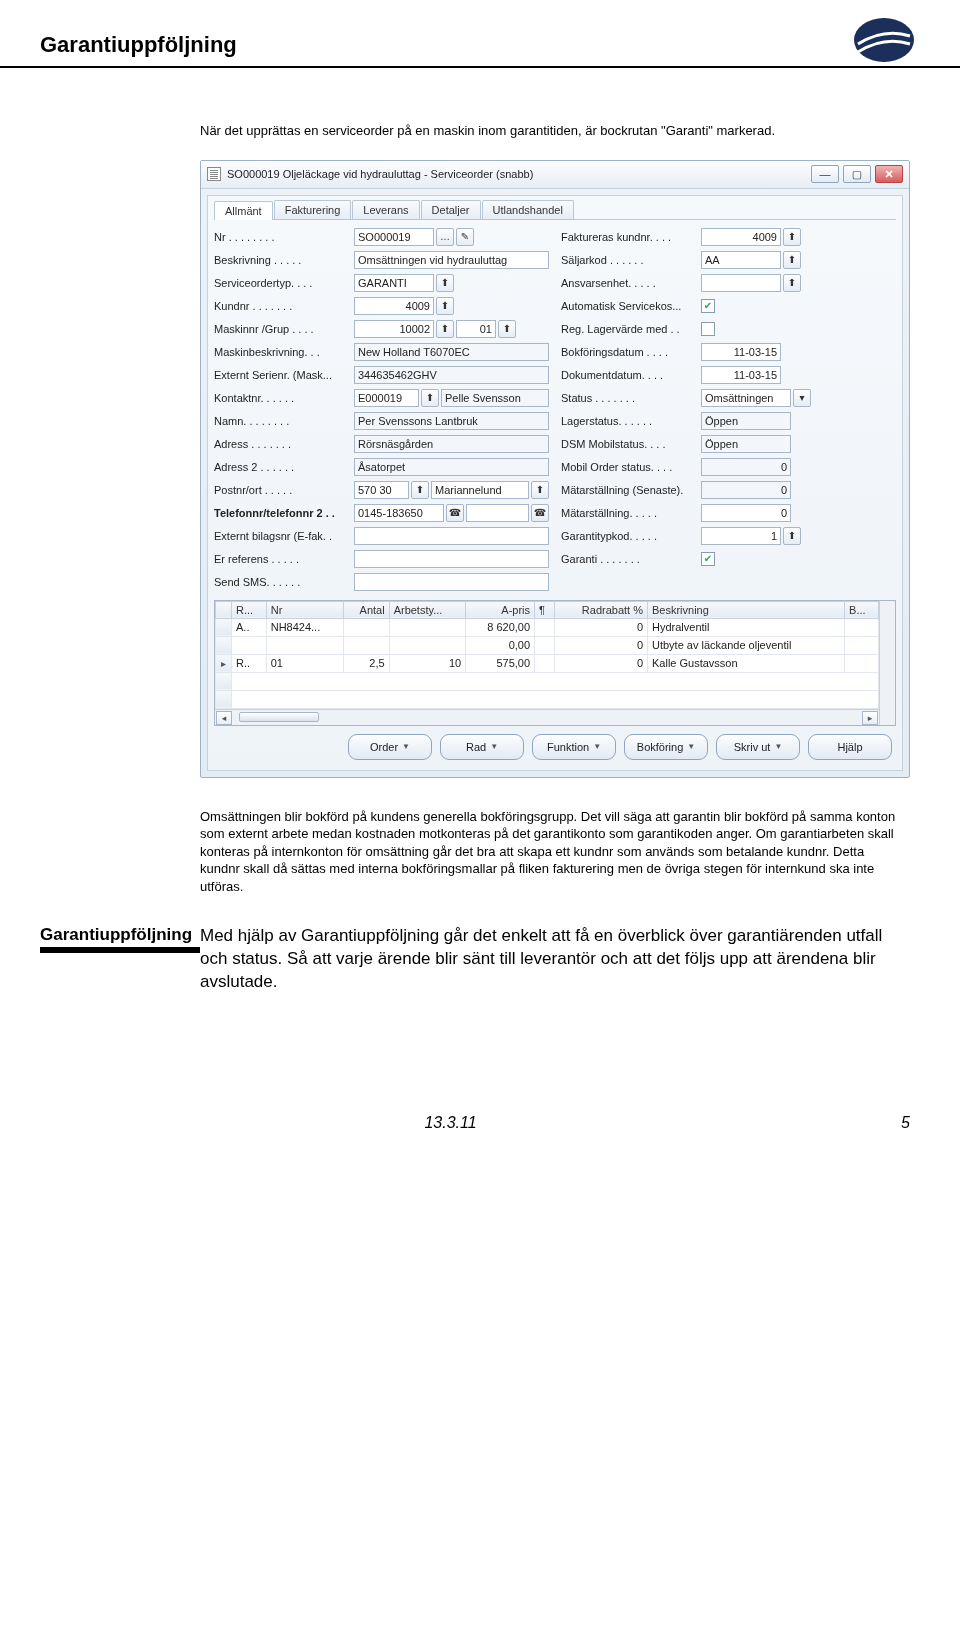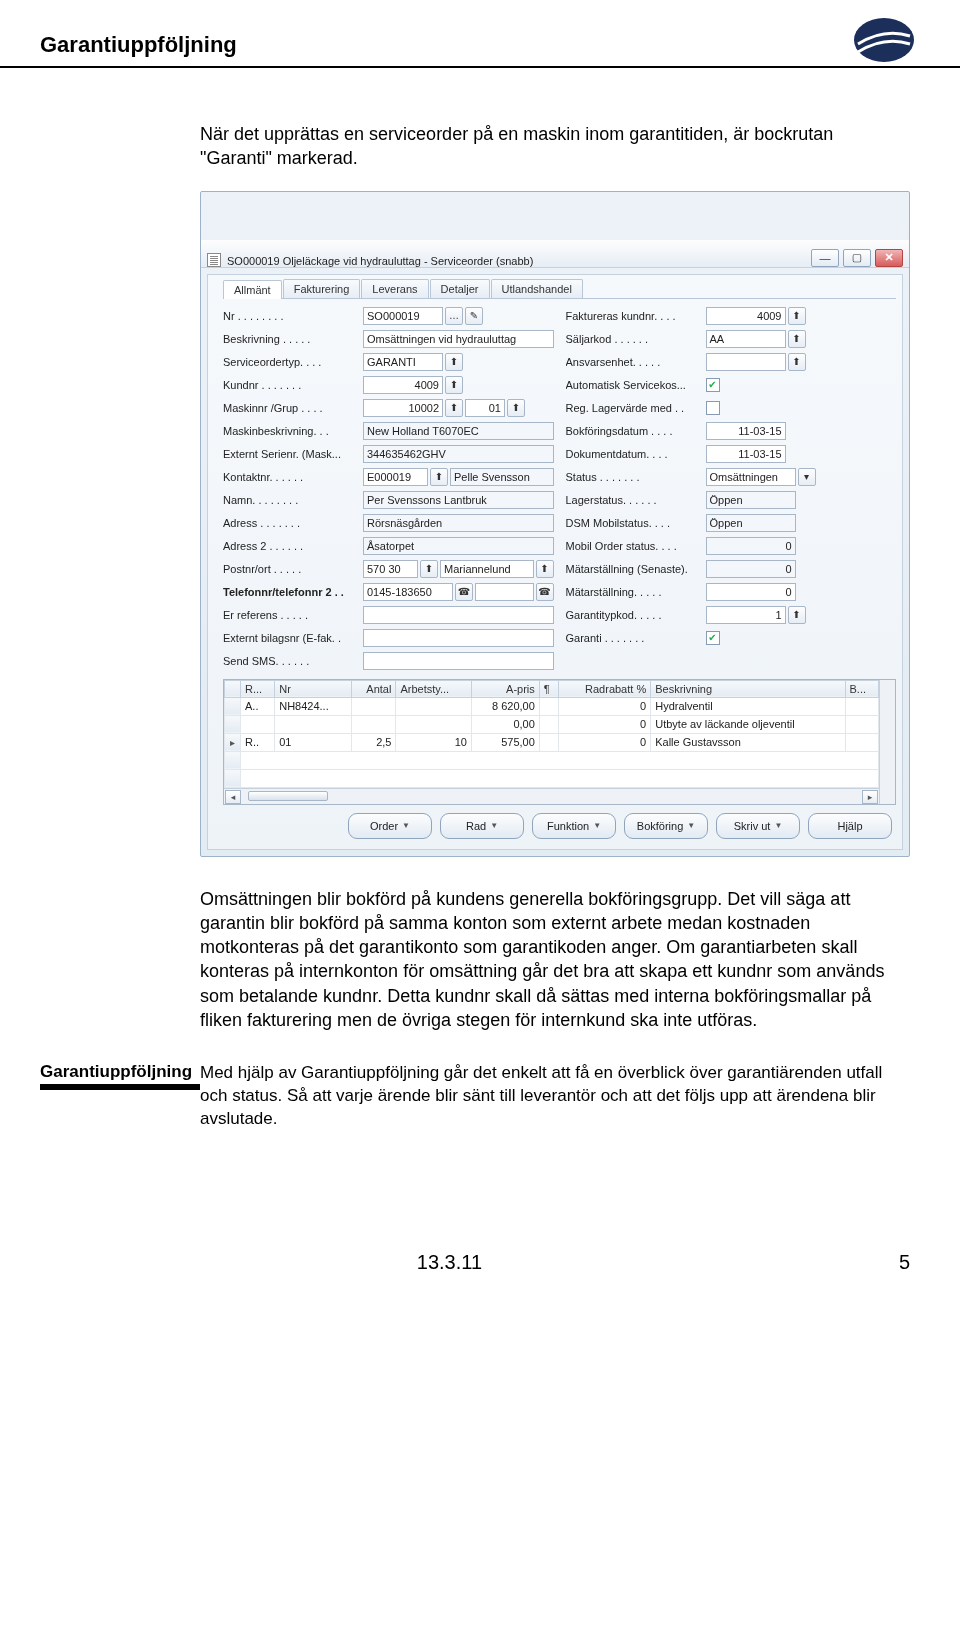--- a/index.html
+++ b/index.html
@@ -23,42 +23,41 @@
     position: absolute;
     right: 40px;
     top: 14px;
     width: 72px;
     height: 52px;
   }
   .content {
     padding: 0 60px 0 200px;
   }
   .content p {
-    font-size: 18px;
+    font-size: 13px;
     line-height: 1.35;
     margin-bottom: 18px;
   }
   .app-window {
     width: 710px;
     margin: 20px 0 30px 0;
     border: 1px solid #9db2c8;
     background: linear-gradient(#ecf2f8, #e3ebf3);
     border-radius: 2px;
     font-family: "Segoe UI", Tahoma, sans-serif;
     font-size: 11px;
     color: #222;
   }
   .titlebar {
     display: flex;
-    align-items: flex-end;
+    align-items: center;
     height: 28px;
     padding: 0 6px;
     background: linear-gradient(#fdfdfe, #e6edf5);
     border-bottom: 1px solid #c6d1de;
-    margin-top: 48px;
   }
   .titlebar .doc-icon {
     width: 14px; height: 14px;
     background: #fff;
     border: 1px solid #888;
     margin-right: 6px;
     position: relative;
   }
   .titlebar .doc-icon::after {
     content:""; position:absolute; left:2px; top:2px;
@@ -76,21 +75,21 @@
   }
   .winbtn.close {
     background: linear-gradient(#f0b4b4,#d85b5b);
     color:#fff; font-weight:bold;
     border-color:#b84343;
   }
   .inner {
     margin: 6px;
     background: linear-gradient(#f6f9fc, #eef3f8);
     border: 1px solid #c6d1de;
-    padding: 4px 6px 8px 15px;
+    padding: 4px 6px 8px 6px;
   }
   .tabs {
     display: flex;
     gap: 0;
     border-bottom: 1px solid #b9c6d5;
     margin-bottom: 6px;
   }
   .tab {
     padding: 3px 10px;
     border: 1px solid #b9c6d5;
@@ -244,21 +243,22 @@
   }
   .section-heading-row .body {
     flex: 1;
     font-size: 17px;
     line-height: 1.35;
   }
   .footer {
     text-align: center;
     margin-top: 120px;
     padding-bottom: 30px;
-    font-size: 20px;
+    font-size: 16px;
+    font-style: italic;
   }
   .footer .pageno {
     float: right;
     margin-right: 50px;
   }
 </style>
 </head>
 <body>
 
 <div class="page-header">
@@ -384,27 +384,27 @@
           <div class="row">
               <span class="label" style="font-weight:bold">Telefonnr/telefonnr 2 . .</span>
             <div class="field">
               <span class="input" style="width:90px">0145-183650</span>
               <span class="iconbtn">☎</span>
               <span class="input" style="flex:1"></span>
               <span class="iconbtn">☎</span>
             </div>
           </div>
           <div class="row">
+              <span class="label">Externt bilagsnr (E-fak. .</span>
+            <div class="field">
+                <span class="input" style="flex:1"></span>
+              </div>
+          </div>
+          <div class="row">
               <span class="label">Er referens . . . . .</span>
-            <div class="field">
-                <span class="input" style="flex:1"></span>
-              </div>
-          </div>
-          <div class="row">
-              <span class="label">Externt bilagsnr (E-fak. .</span>
             <div class="field">
                 <span class="input" style="flex:1"></span>
               </div>
           </div>
           <div class="row">
               <span class="label">Send SMS. . . . . .</span>
             <div class="field">
                 <span class="input" style="flex:1"></span>
               </div>
           </div>

